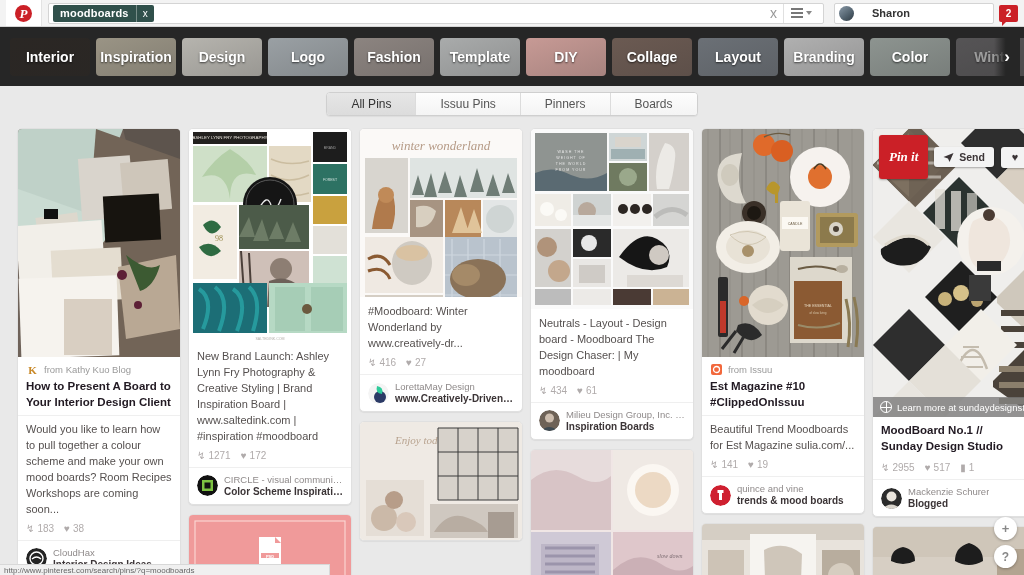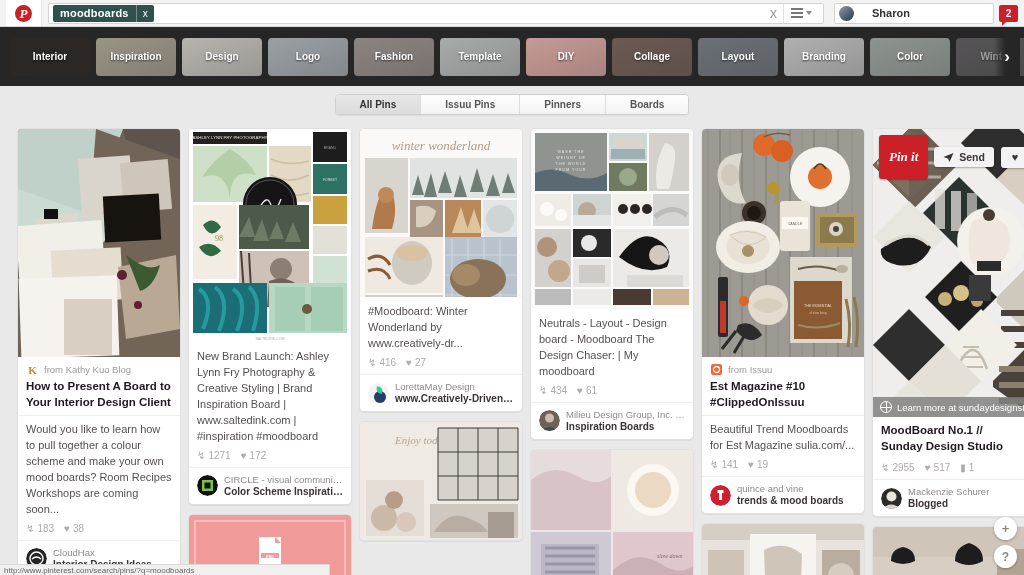--- a/index.html
+++ b/index.html
@@ -114,21 +114,21 @@
     display: flex; align-items: center;
     padding: 0 10px;
     position: relative;
     overflow: hidden;
   }
   .cat {
     width: 80px; height: 38px;
     border-radius: 4px;
     margin-right: 6px;
     display: flex; align-items: center; justify-content: center;
-    color: #fff; font-size: 10px; font-weight: bold;
+    color: #fff; font-size: 14px; font-weight: bold;
     text-shadow: 0 1px 2px rgba(0,0,0,.65);
     cursor: pointer;
     flex: none;
     position: relative;
     overflow: hidden;
     background-size: cover;
   }
   .cat span { position: relative; z-index: 2; }
   .cat-arrow {
     position: absolute; right: 4px; top: 0; bottom: 0;
@@ -148,26 +148,25 @@
   .tabs {
     display: flex;
     border: 1px solid #cfcfcf;
     border-radius: 4px;
     overflow: hidden;
     background: #fff;
     box-shadow: 0 1px 1px rgba(0,0,0,.05);
   }
   .tab {
     padding: 4px 24px;
-    font-size: 10px; color: #555;
+    font-size: 12px; color: #555;
     border-right: 1px solid #dcdcdc;
     background: linear-gradient(#fdfdfd,#f4f4f4);
     cursor: pointer;
     white-space: nowrap;
-    font-weight: bold;
   }
   .tab:last-child { border-right: none; }
   .tab.active { background: linear-gradient(#e6e6e6,#dcdcdc); color:#333; }
 
   
   .grid {
     display: flex;
     gap: 7px;
     padding: 6px 17px 0 17px;
     height: 450px;

